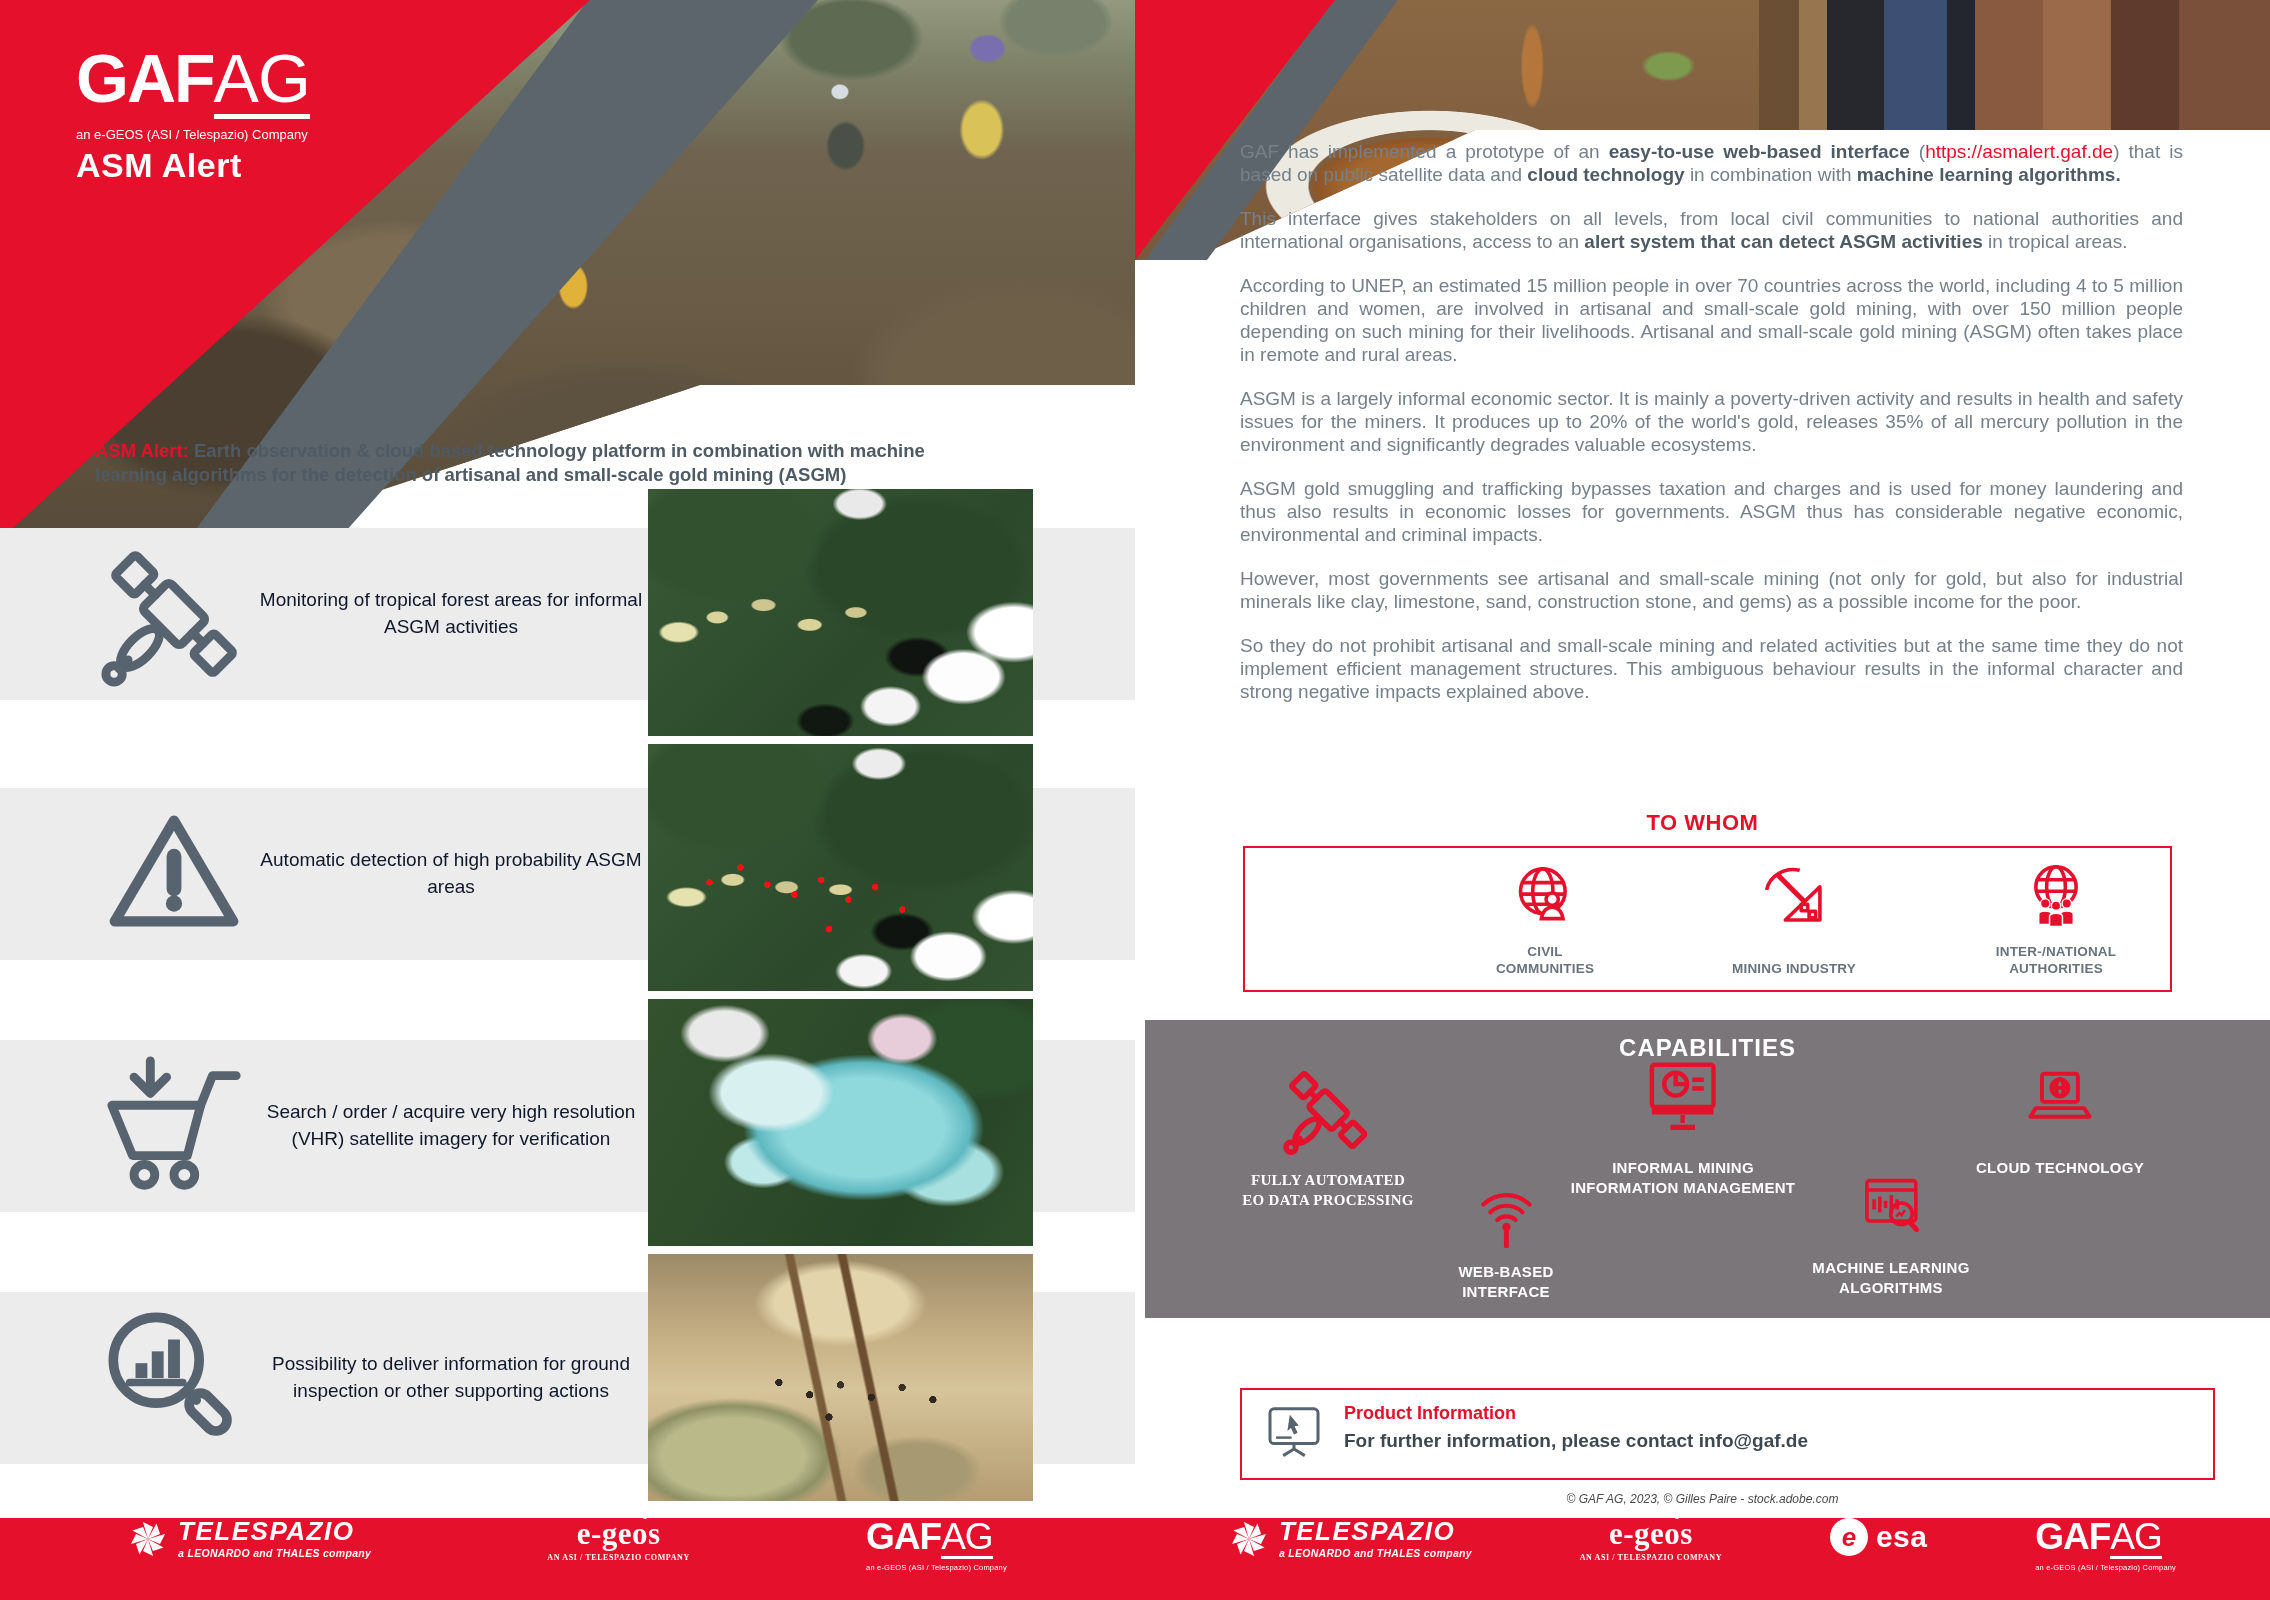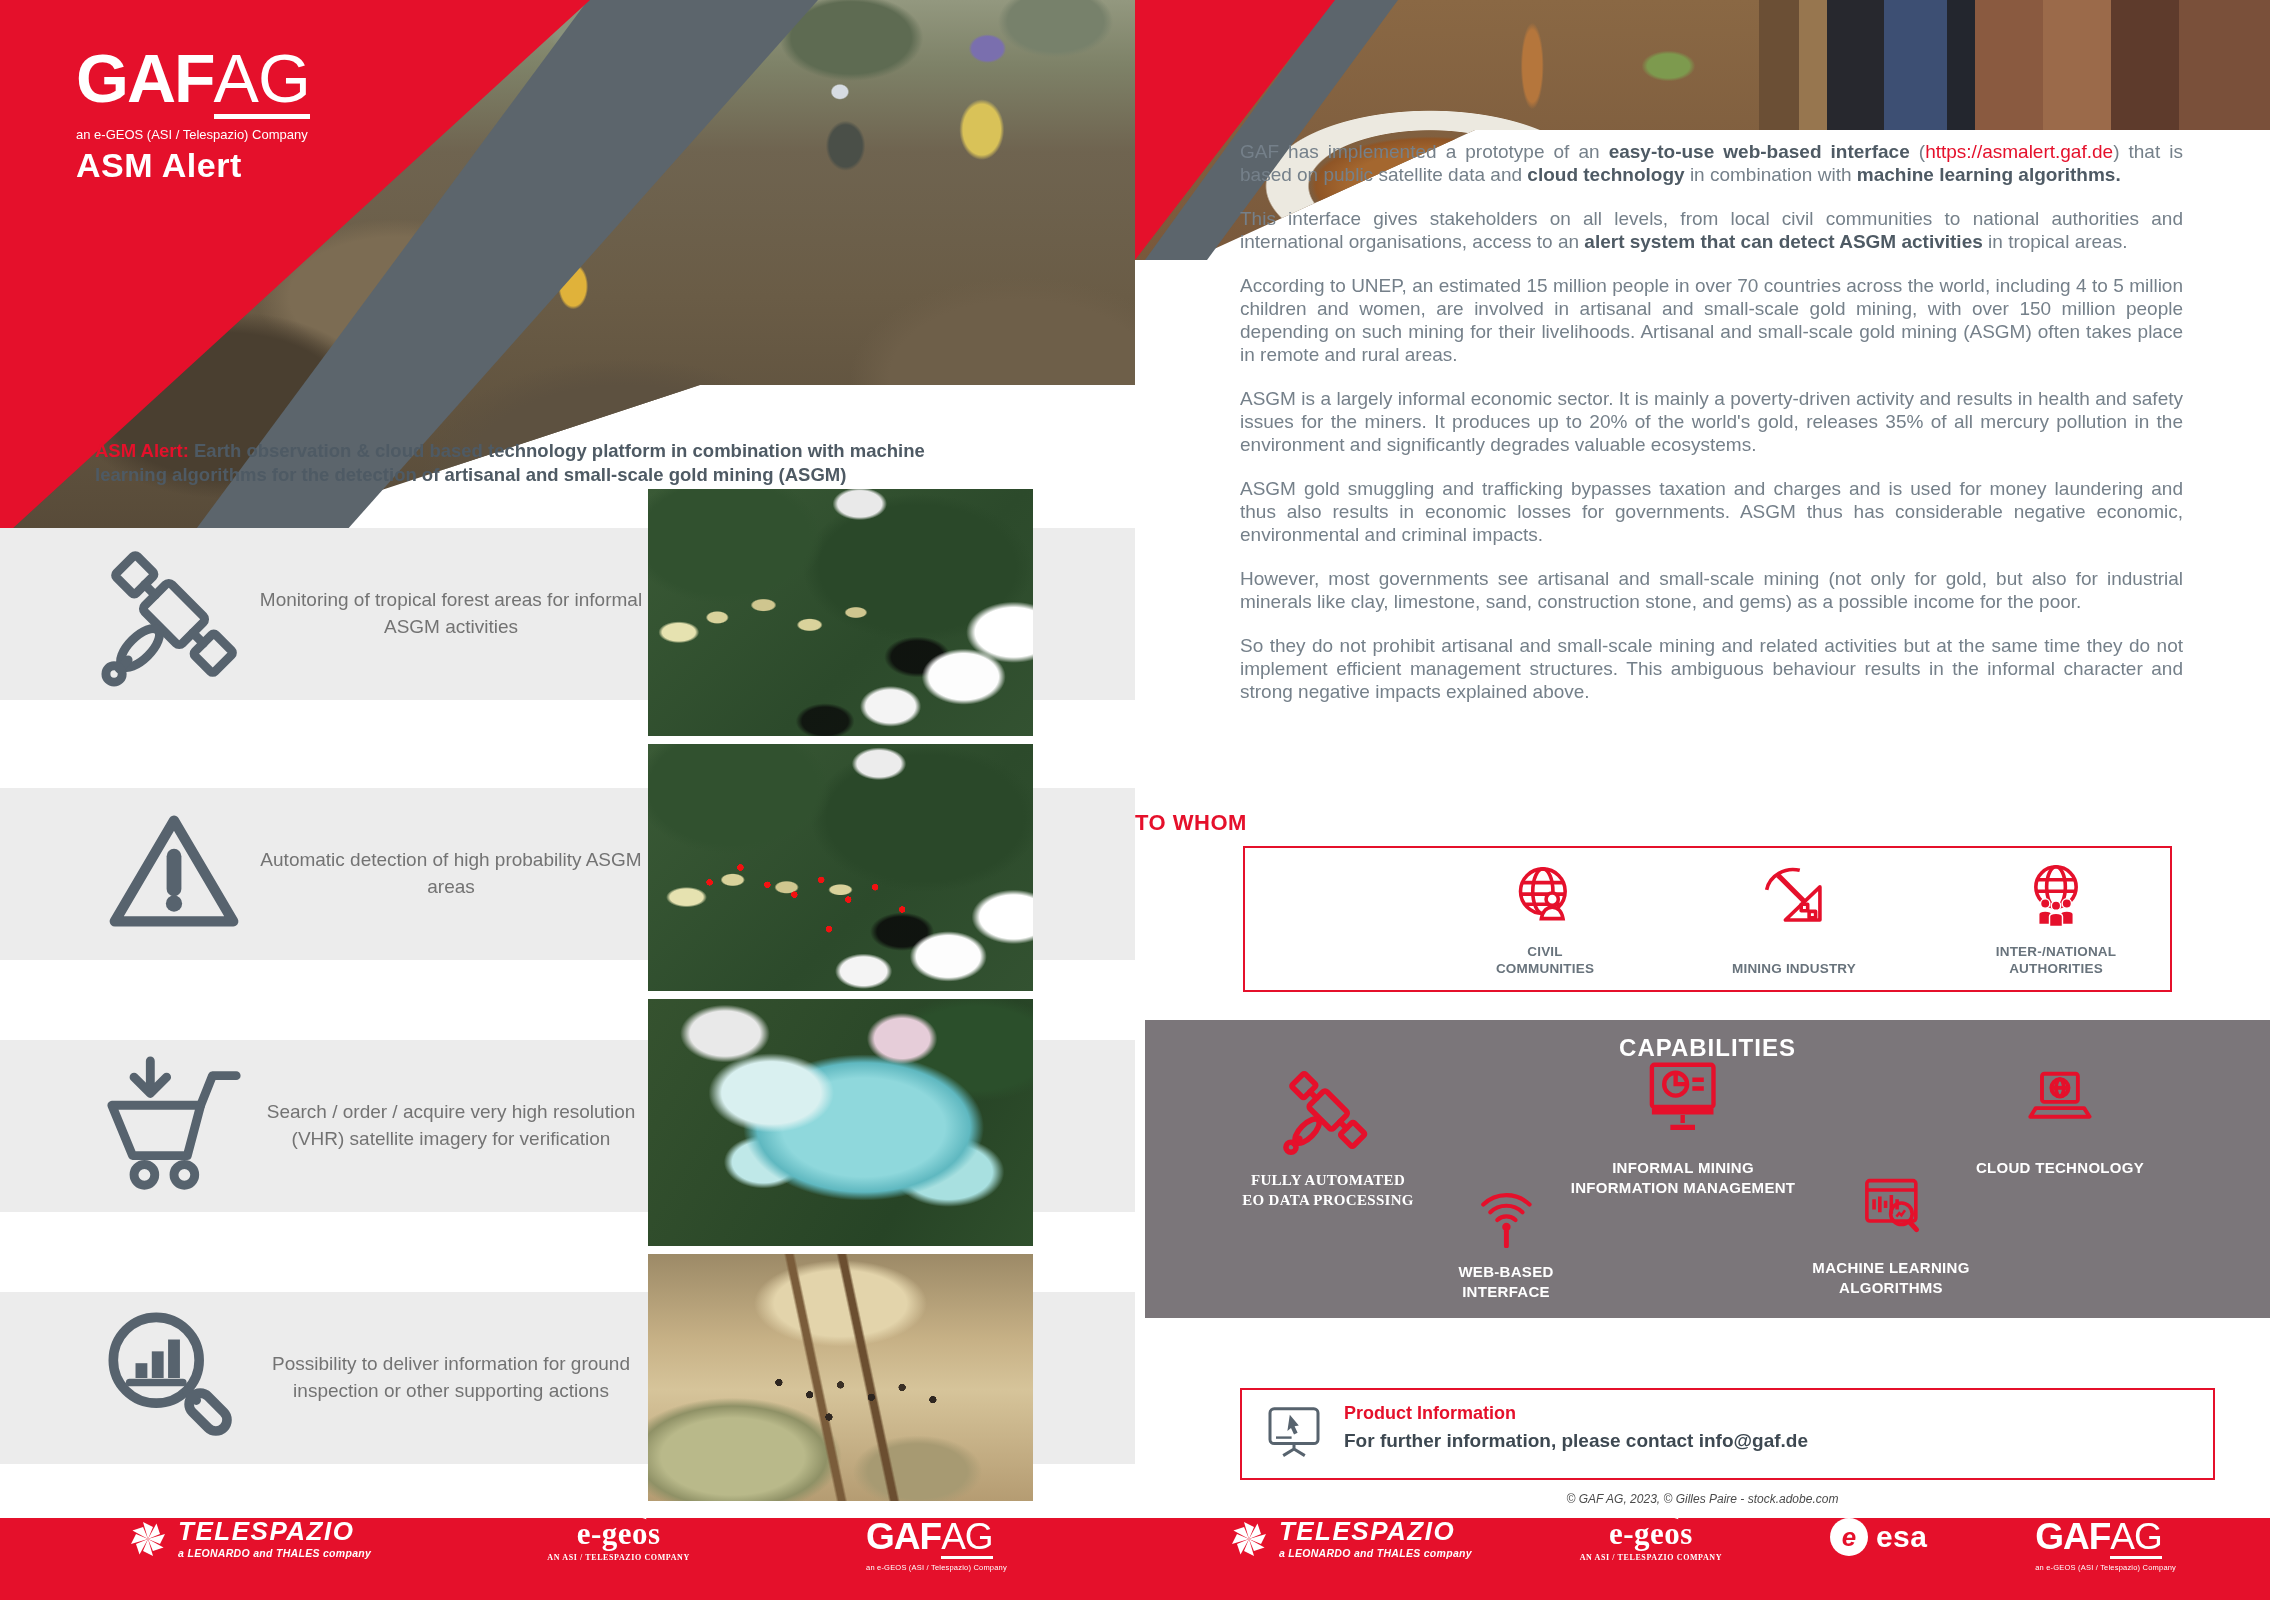--- a/index.html
+++ b/index.html
@@ -47,21 +47,21 @@
          font-weight:bold;color:#4e5a64;}
   .intro .lead{color:var(--red);margin-top:36px;}
 
   
   .feature-band{position:absolute;left:0;width:1135px;height:172px;background:#ececec;}
   .feature-icon{position:absolute;left:100px;top:50%;transform:translateY(-50%);
                 width:148px;height:148px;color:#57636e;}
   .feature-icon svg{width:100%;height:100%;}
   .feature-text{position:absolute;left:252px;top:0;bottom:0;width:398px;display:flex;
                 align-items:center;justify-content:center;text-align:center;
-                font-size:19px;line-height:1.42;color:#737373;}
+                font-size:19px;line-height:1.42;color:#0f172a;}
   .sat-img{position:absolute;left:648px;width:385px;height:247px;}
   .sat1{background:
       radial-gradient(60px 40px at 82% 76%, #fdfdfd 0 58%, transparent 70%),
       radial-gradient(45px 30px at 63% 88%, #f4f4f4 0 55%, transparent 68%),
       radial-gradient(70px 45px at 95% 58%, #ffffff 0 55%, transparent 68%),
       radial-gradient(40px 24px at 55% 6%, #e9e9e9 0 55%, transparent 68%),
       radial-gradient(52px 32px at 70% 68%, rgba(10,10,10,.85) 0 50%, transparent 64%),
       radial-gradient(46px 28px at 46% 94%, rgba(10,10,10,.8) 0 50%, transparent 64%),
       radial-gradient(30px 16px at 8% 58%, #e6e2b0 0 55%, transparent 68%),
       radial-gradient(16px 9px at 18% 52%, #d9d29b 0 60%, transparent 72%),
@@ -131,21 +131,21 @@
     clip-path:polygon(198px 0,263px 0,72px 260px,10px 260px);}
   .red-right{position:absolute;inset:0;background:var(--red);
     clip-path:polygon(0 0,200px 0,0 260px);}
 
   
   .body-text{position:absolute;left:105px;top:140px;width:943px;}
   .para{font-size:19px;line-height:23px;color:#75808a;text-align:justify;margin:0 0 21px 0;}
   .para .b{font-weight:bold;color:#4e5a64;}
   .para .r{color:var(--red);}
 
-  .towhom-title{position:absolute;left:0;right:0;top:810px;margin:0;
+  .towhom-title{position:absolute;left:0;right:0;top:810px;margin:0;text-align:center;
                 font-size:22px;font-weight:bold;color:var(--red);letter-spacing:.5px;}
   .towhom-box{position:absolute;left:108px;top:846px;width:925px;height:142px;
               border:2px solid var(--red);background:#fff;}
   .aud{position:absolute;top:10px;width:200px;height:120px;display:flex;flex-direction:column;
        align-items:center;transform:translateX(-50%);}
   .aud-icon{height:78px;display:flex;align-items:center;color:var(--red);}
   .aud-icon svg{height:72px;width:72px;}
   .aud-label{flex:1;display:flex;align-items:flex-end;text-align:center;white-space:pre-line;
              font-size:13.5px;font-weight:bold;color:#68737c;line-height:1.3;letter-spacing:.2px;}
 

